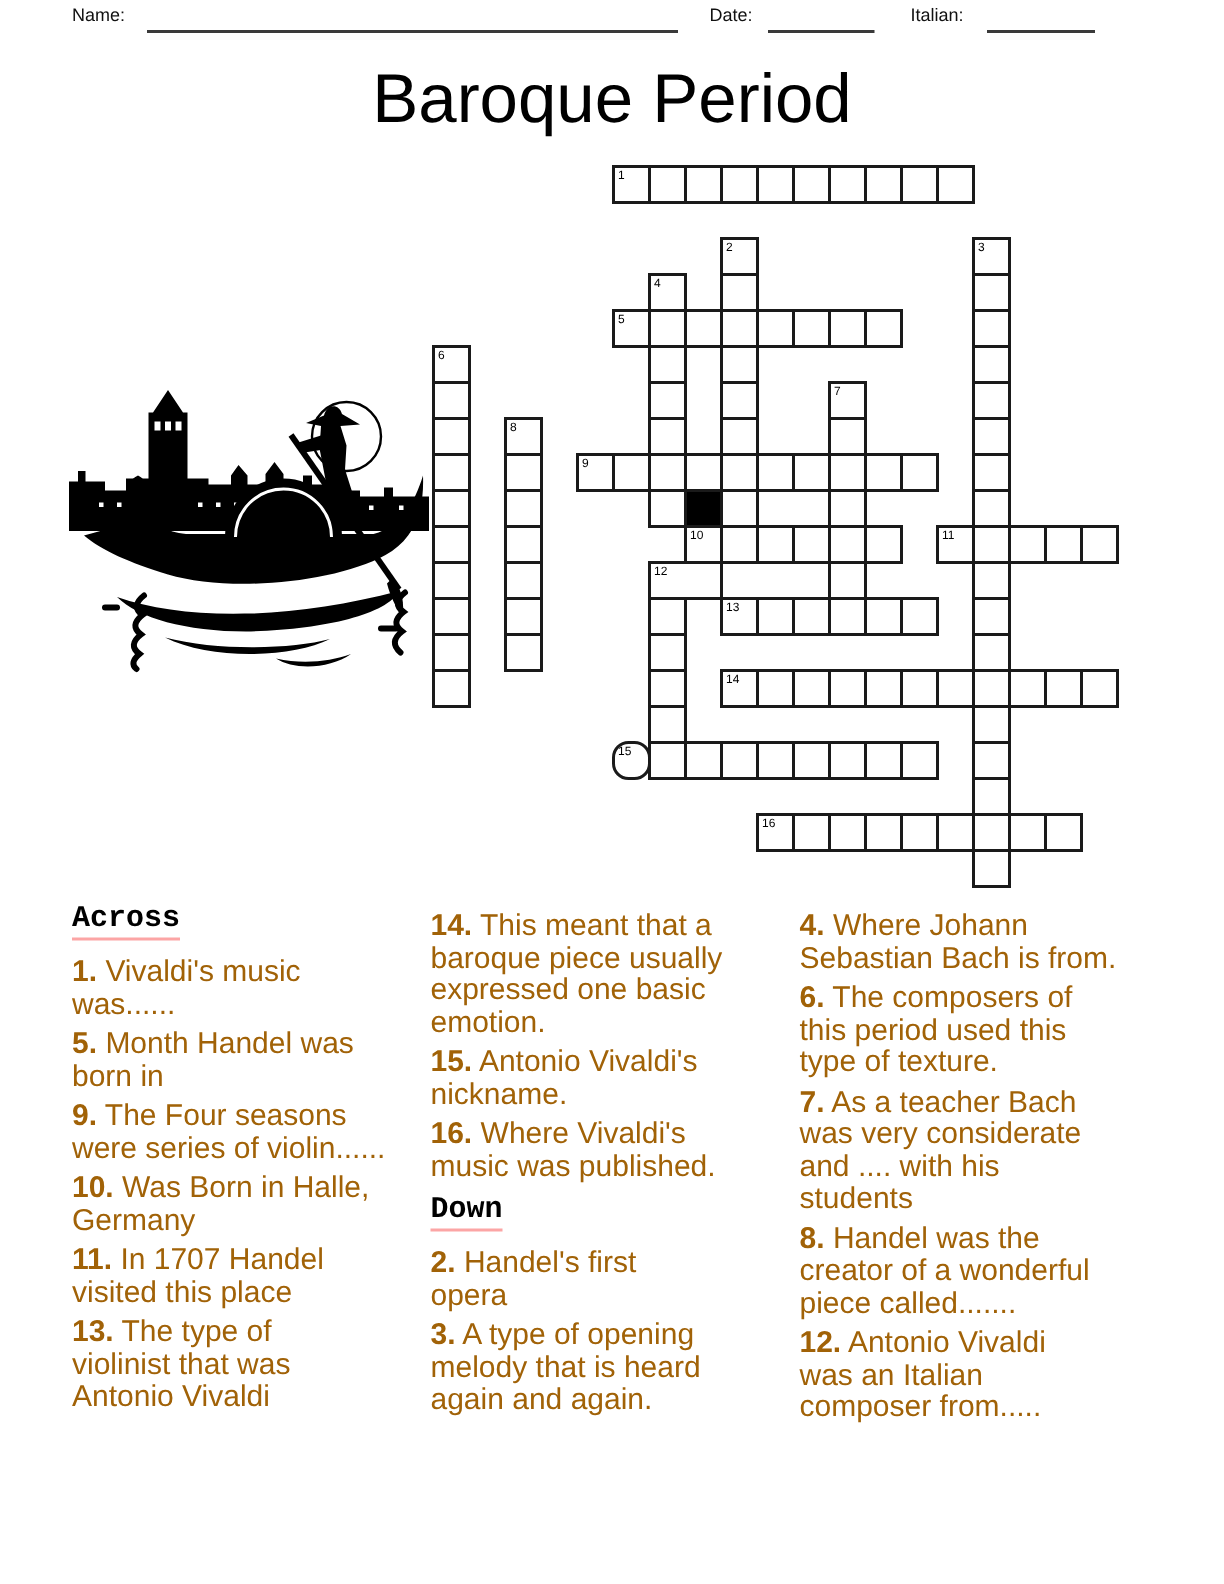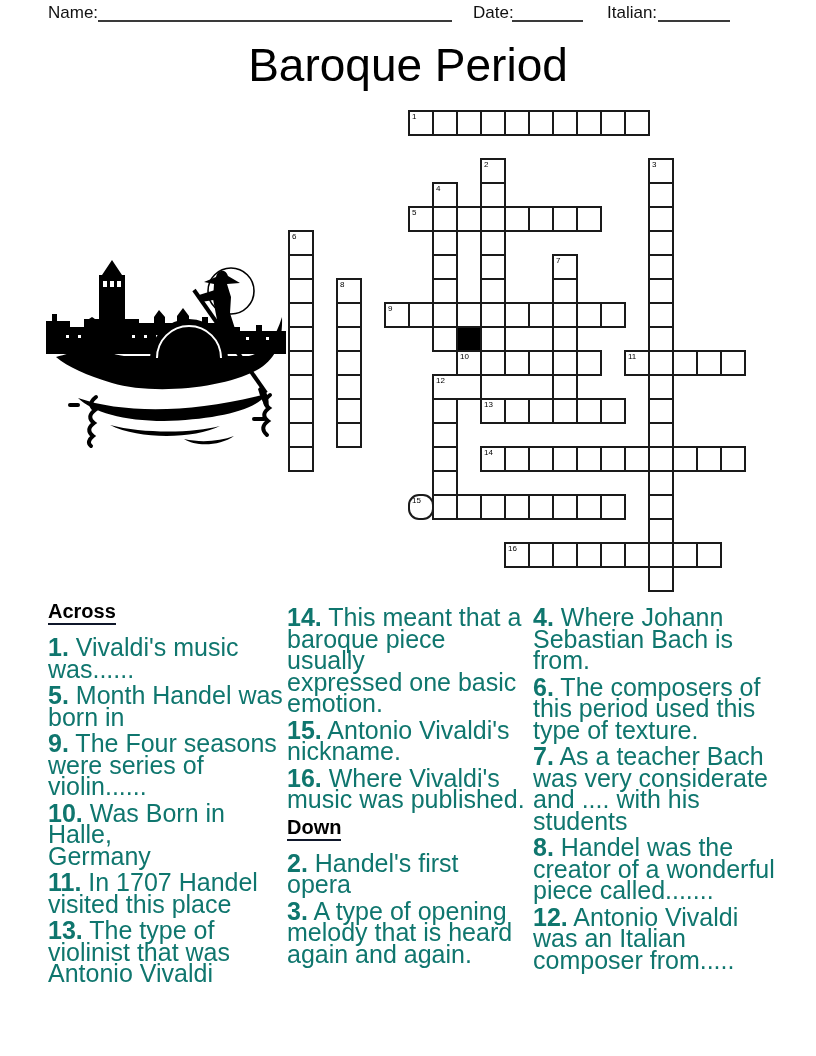--- a/index.html
+++ b/index.html
@@ -1,21 +1,21 @@
 <!DOCTYPE html>
 <html><head>
 <meta charset="utf-8">
 <style>
   html,body{margin:0;padding:0;background:#fff;}
   .page{
     position:relative;width:816px;height:1056px;background:#ffffff;
     font-family:"Liberation Sans", sans-serif;color:#000;overflow:hidden;
   }
   
-  .hdr-label{position:absolute;top:3px;font-size:17px;color:#111;white-space:nowrap;}
+  .hdr-label{position:absolute;top:3px;font-size:12px;color:#111;white-space:nowrap;}
   .hdr-line{position:absolute;top:4px;height:16px;border-bottom:2px solid #3a3a3a;}
   #name-label{left:48px;}
   #name-line{left:98px;width:354px;}
   #date-label{left:473px;}
   #date-line{left:512px;width:71px;}
   #period-label{left:607px;}
   #period-line{left:658px;width:72px;}
   
   .title{
     position:absolute;top:38px;left:0;width:816px;margin:0;
@@ -33,22 +33,22 @@
   .cnum{
     position:absolute;top:0px;left:2px;font-size:8px;line-height:9px;color:#000;
     font-family:"Liberation Sans", sans-serif;
   }
   
   .clue-col{position:absolute;width:242px;}
   #clue-col-0{left:48px;top:600px;}
   #clue-col-1{left:287px;top:607px;}
   #clue-col-2{left:533px;top:607px;}
   .clue-heading{font-size:20px;font-weight:bold;margin:0 0 14px 0;}
-  .clue-heading span{border-bottom:2px solid #0f172a;padding-bottom:1px;}
-  .clue{margin:0 0 5px 0;font-size:25px;line-height:21.5px;color:#0f766e;}
+  .clue-heading span{border-bottom:2px solid #fca5a5;padding-bottom:1px;font-family:Liberation Mono, monospace;}
+  .clue{margin:0 0 5px 0;font-size:20px;line-height:21.5px;color:#a16207;}
   .clue b{font-weight:bold;}
   .clue .ct{white-space:pre-line;}
 </style>
 </head>
 <body>
 
 <div class="page">
 
   <span class="hdr-label" id="name-label">Name:</span>
   <span class="hdr-line" id="name-line"></span>

